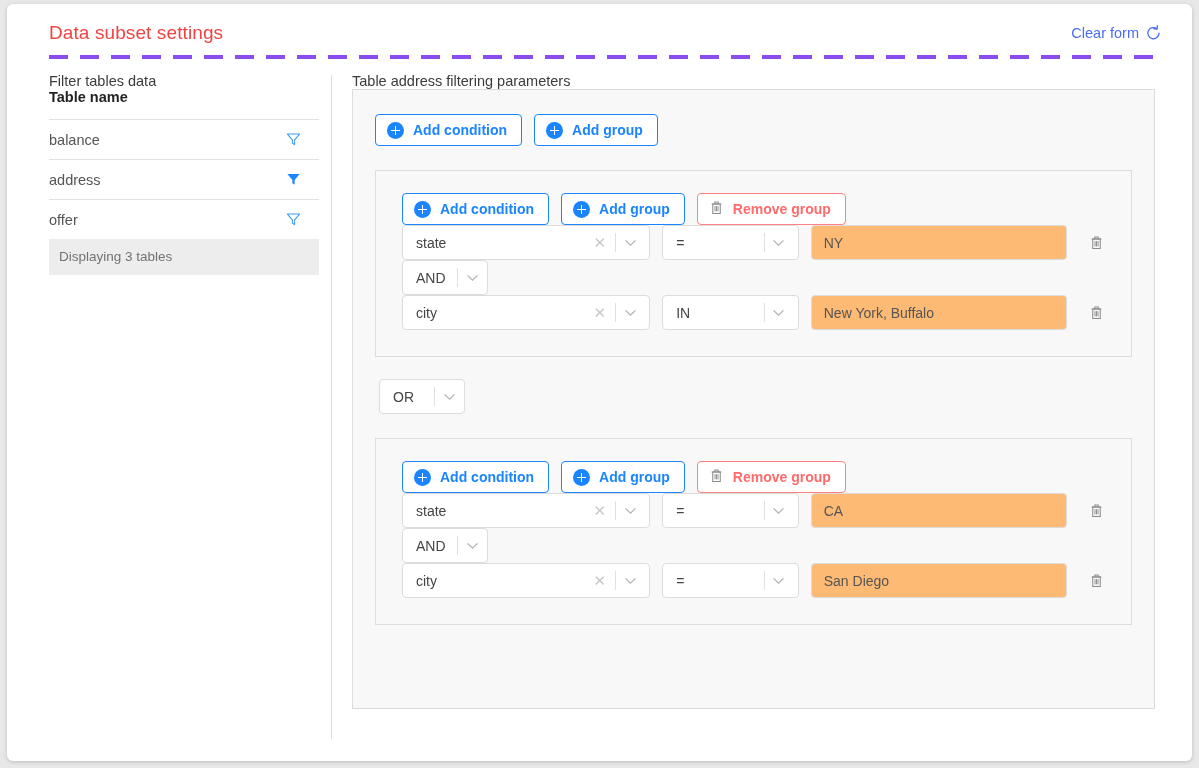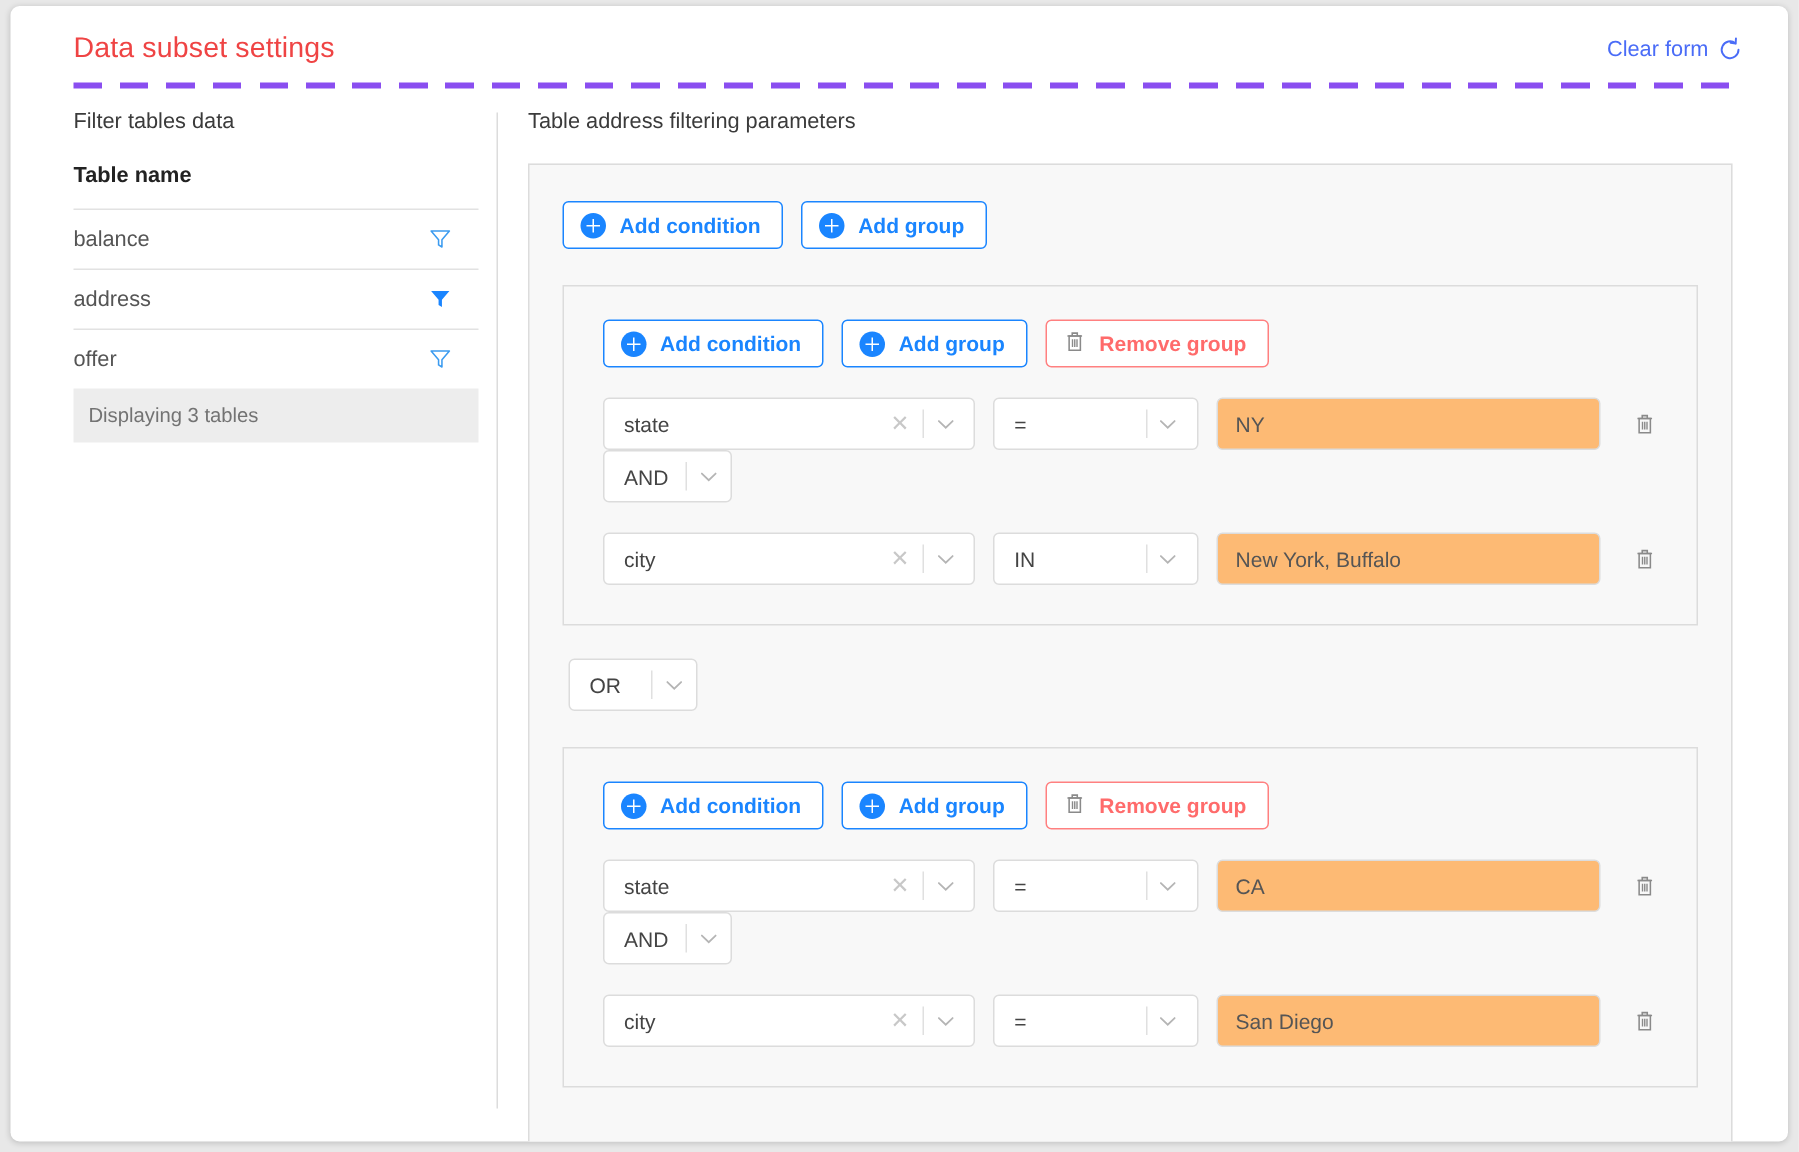--- a/index.html
+++ b/index.html
@@ -74,21 +74,20 @@
   .main-col {
     flex: 1;
     margin-left: 20px;
     margin-right: 37px;
     min-width: 0;
   }
 
   .section-label {
     font-size: 14.5px;
     color: #3b3b3b;
-    margin-bottom: 20px;
   }
   .table-name-head {
     font-size: 14.5px;
     font-weight: bold;
     color: #222;
     padding: 0 0 14px 0;
   }
   .tbl-row {
     display: flex;
     align-items: center;
@@ -154,21 +153,20 @@
   .group-box {
     border: 1px solid #dcdcdc;
     background: #f8f8f8;
     margin-top: 24px;
     padding: 22px 22px 26px 26px;
   }
   .cond-row {
     display: flex;
     align-items: center;
     gap: 12px;
-    margin-top: 20px;
   }
   .field-ctl {
     height: 35px;
     background: #fff;
     border: 1px solid #dcdcdc;
     border-radius: 4px;
     display: flex;
     align-items: center;
     font-size: 14px;
     color: #444;

